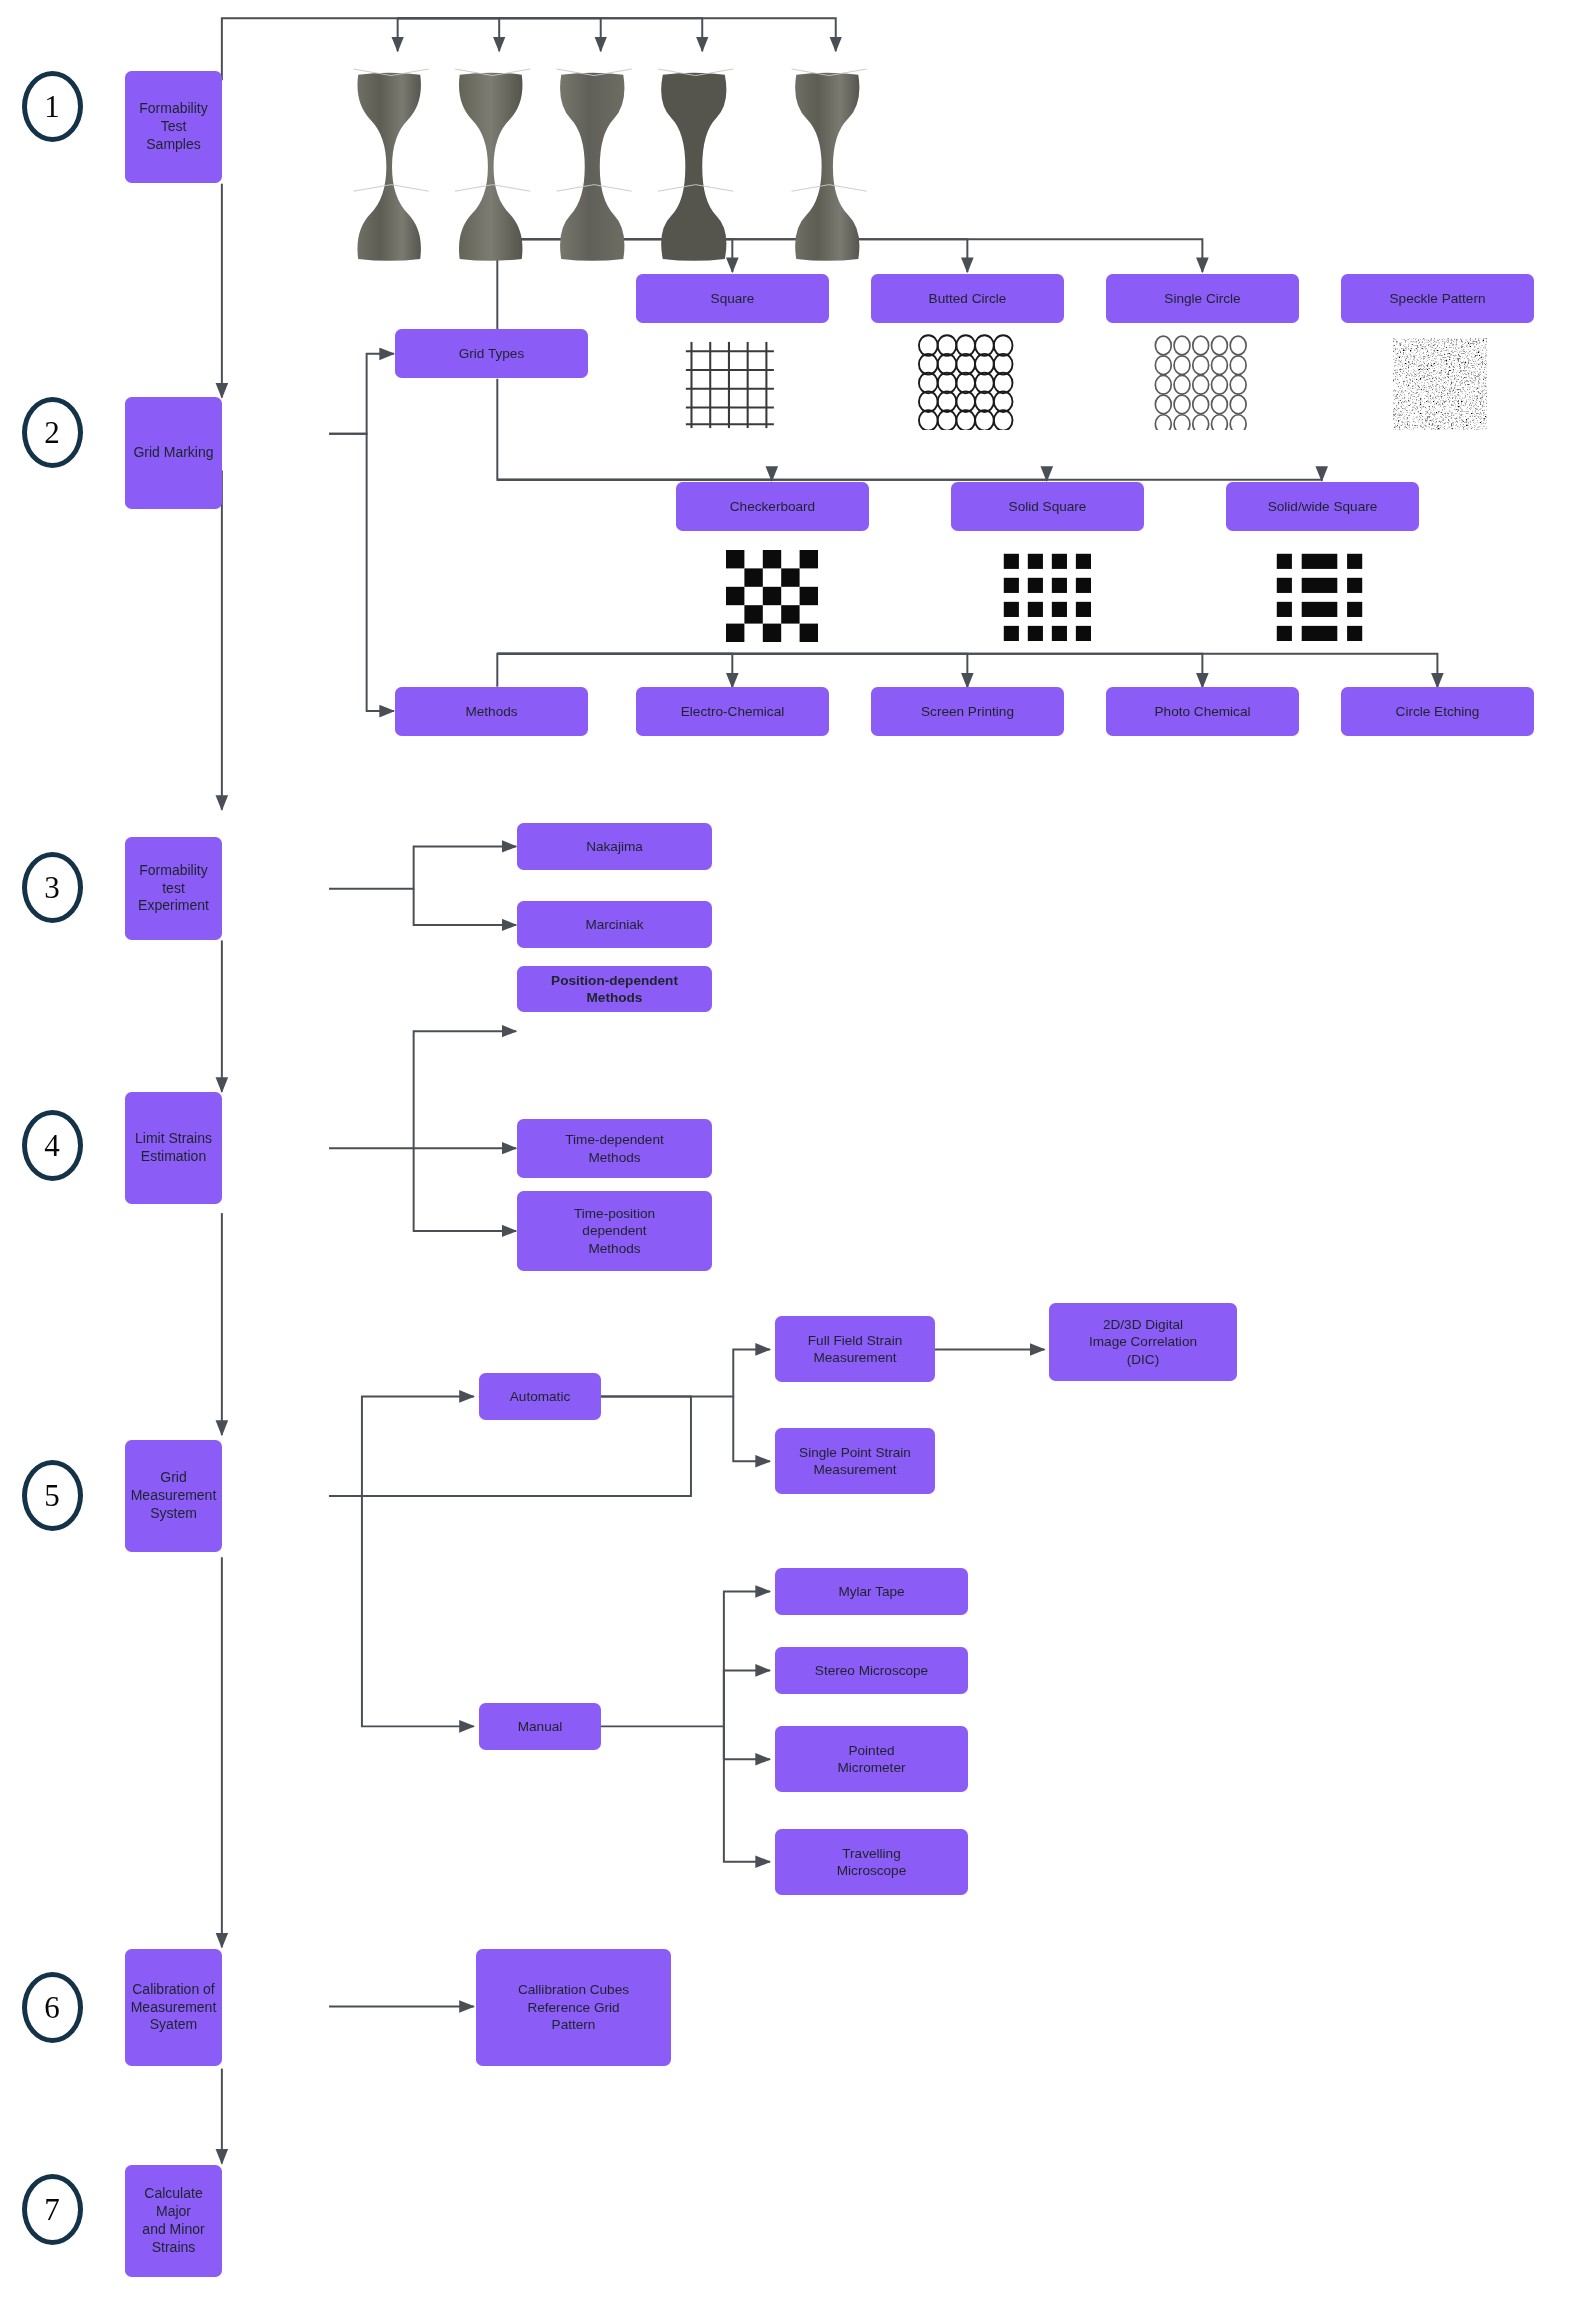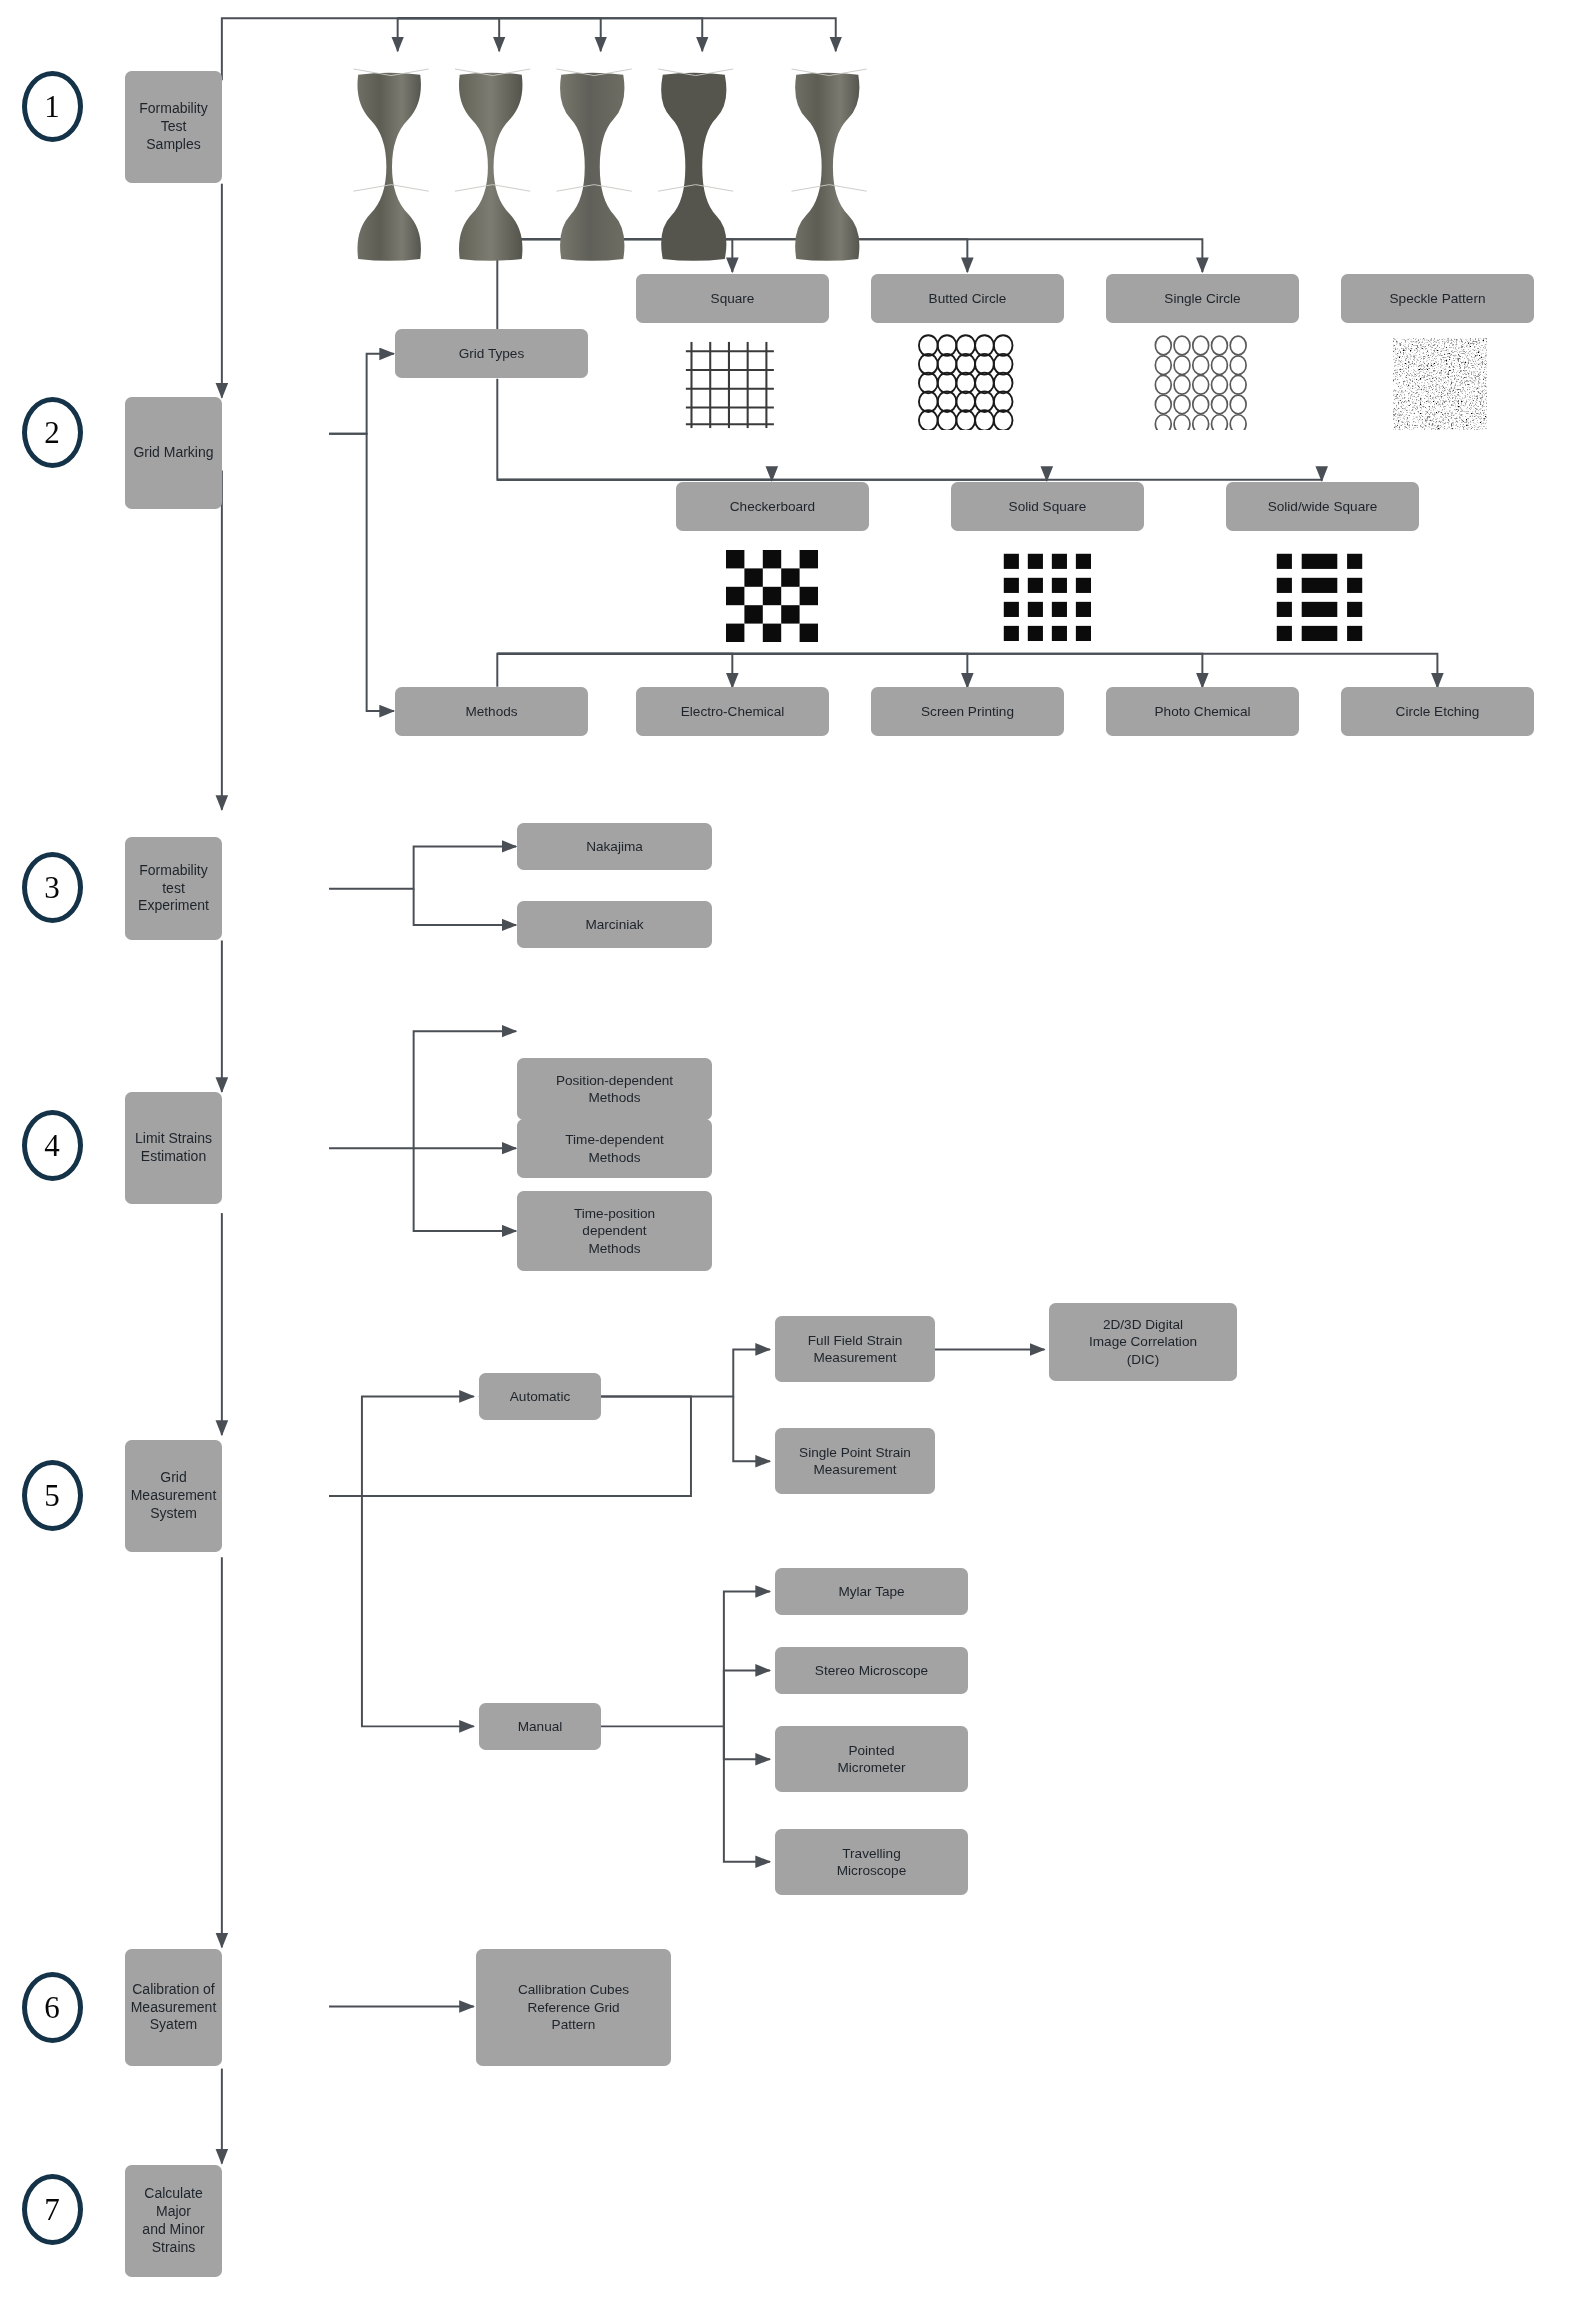--- a/index.html
+++ b/index.html
@@ -1,21 +1,21 @@
 <!DOCTYPE html>
 <html style="font-size:7.5px"><head>
 <meta charset="utf-8">
 <style>
   html,body{margin:0;padding:0;background:#ffffff;}
   body{font-family:"Liberation Sans",sans-serif;}
   #stage{position:relative;width:1577px;height:2319px;background:#ffffff;overflow:hidden;}
   svg.layer{position:absolute;left:0;top:0;width:1577px;height:2319px;}
 
   
-  .node{position:absolute;box-sizing:border-box;background:#a3a3a3;border-radius:6.6px;
+  .node{position:absolute;box-sizing:border-box;background:#8b5cf6;border-radius:6.6px;
         display:flex;align-items:center;justify-content:center;text-align:center;
         color:#1d242b;font-family:"Liberation Sans",sans-serif;line-height:1.28;
         padding:1.9px 4.7px;}
   .node span{display:block;}
   .n-lg{font-size:14px;}
   .n-md{font-size:13.6px;}
 
   
   .stepcircle{position:absolute;border-radius:50%;border:5.2px solid #143348;background:#ffffff;
               display:flex;align-items:center;justify-content:center;
@@ -372,21 +372,21 @@
     <span>Circle Etching</span>
     </div>
 
   <div class="node n-md" style="left:517px;top:823px;width:195px;height:47px;">
     <span>Nakajima</span>
     </div>
   <div class="node n-md" style="left:517px;top:901px;width:195px;height:47px;">
     <span>Marciniak</span>
     </div>
 
-  <div class="node n-md" style="left:517px;top:1058px;width:195px;height:62px;">
+  <div class="node n-md" style="left:517px;top:966px;width:195px;height:46px;font-weight:bold;">
     <span>Position-dependent<br>Methods</span>
     </div>
   <div class="node n-md" style="left:517px;top:1119px;width:195px;height:59px;">
     <span>Time-dependent<br>Methods</span>
     </div>
   <div class="node n-md" style="left:517px;top:1191px;width:195px;height:80px;">
     <span>Time-position<br>dependent<br>Methods</span>
     </div>
 
   <div class="node n-md" style="left:479px;top:1373px;width:122px;height:47px;">

